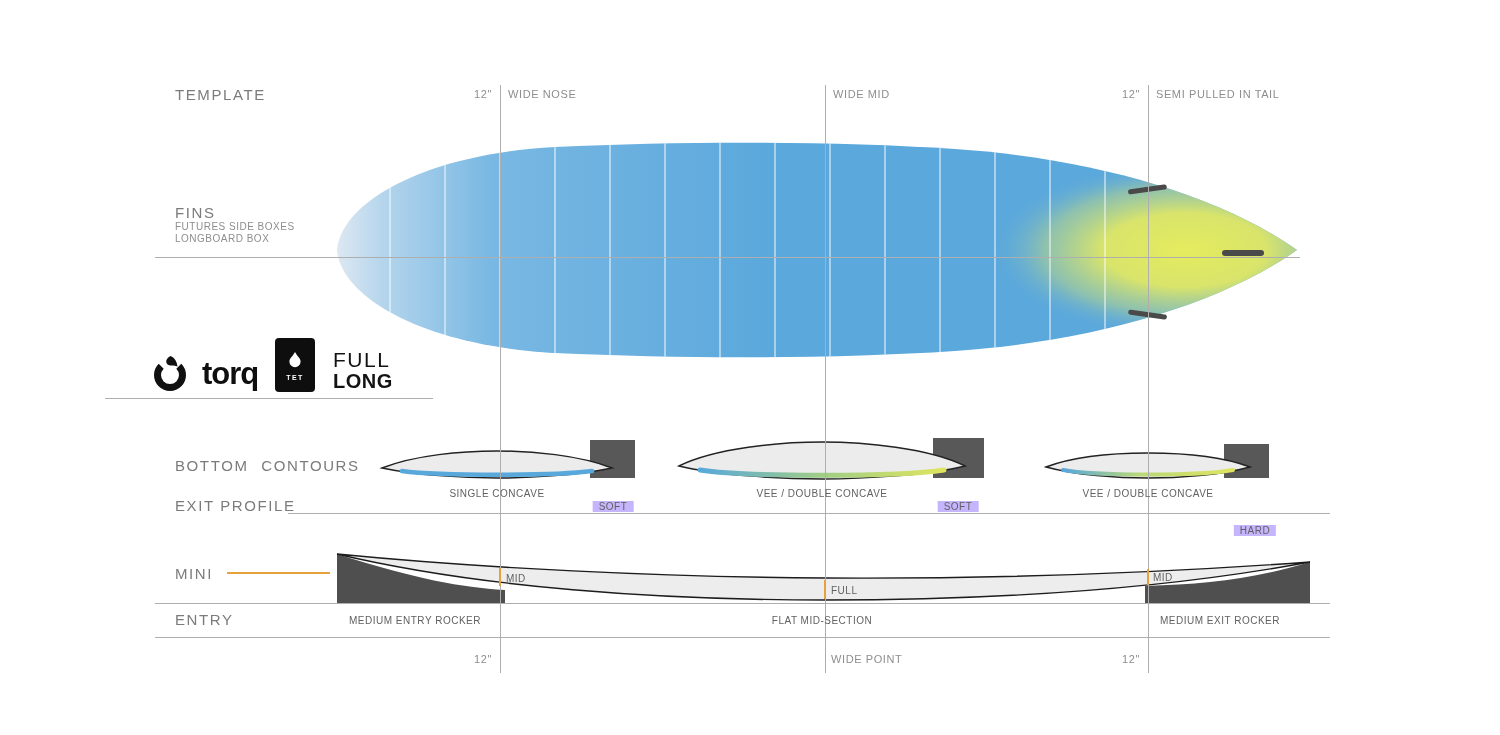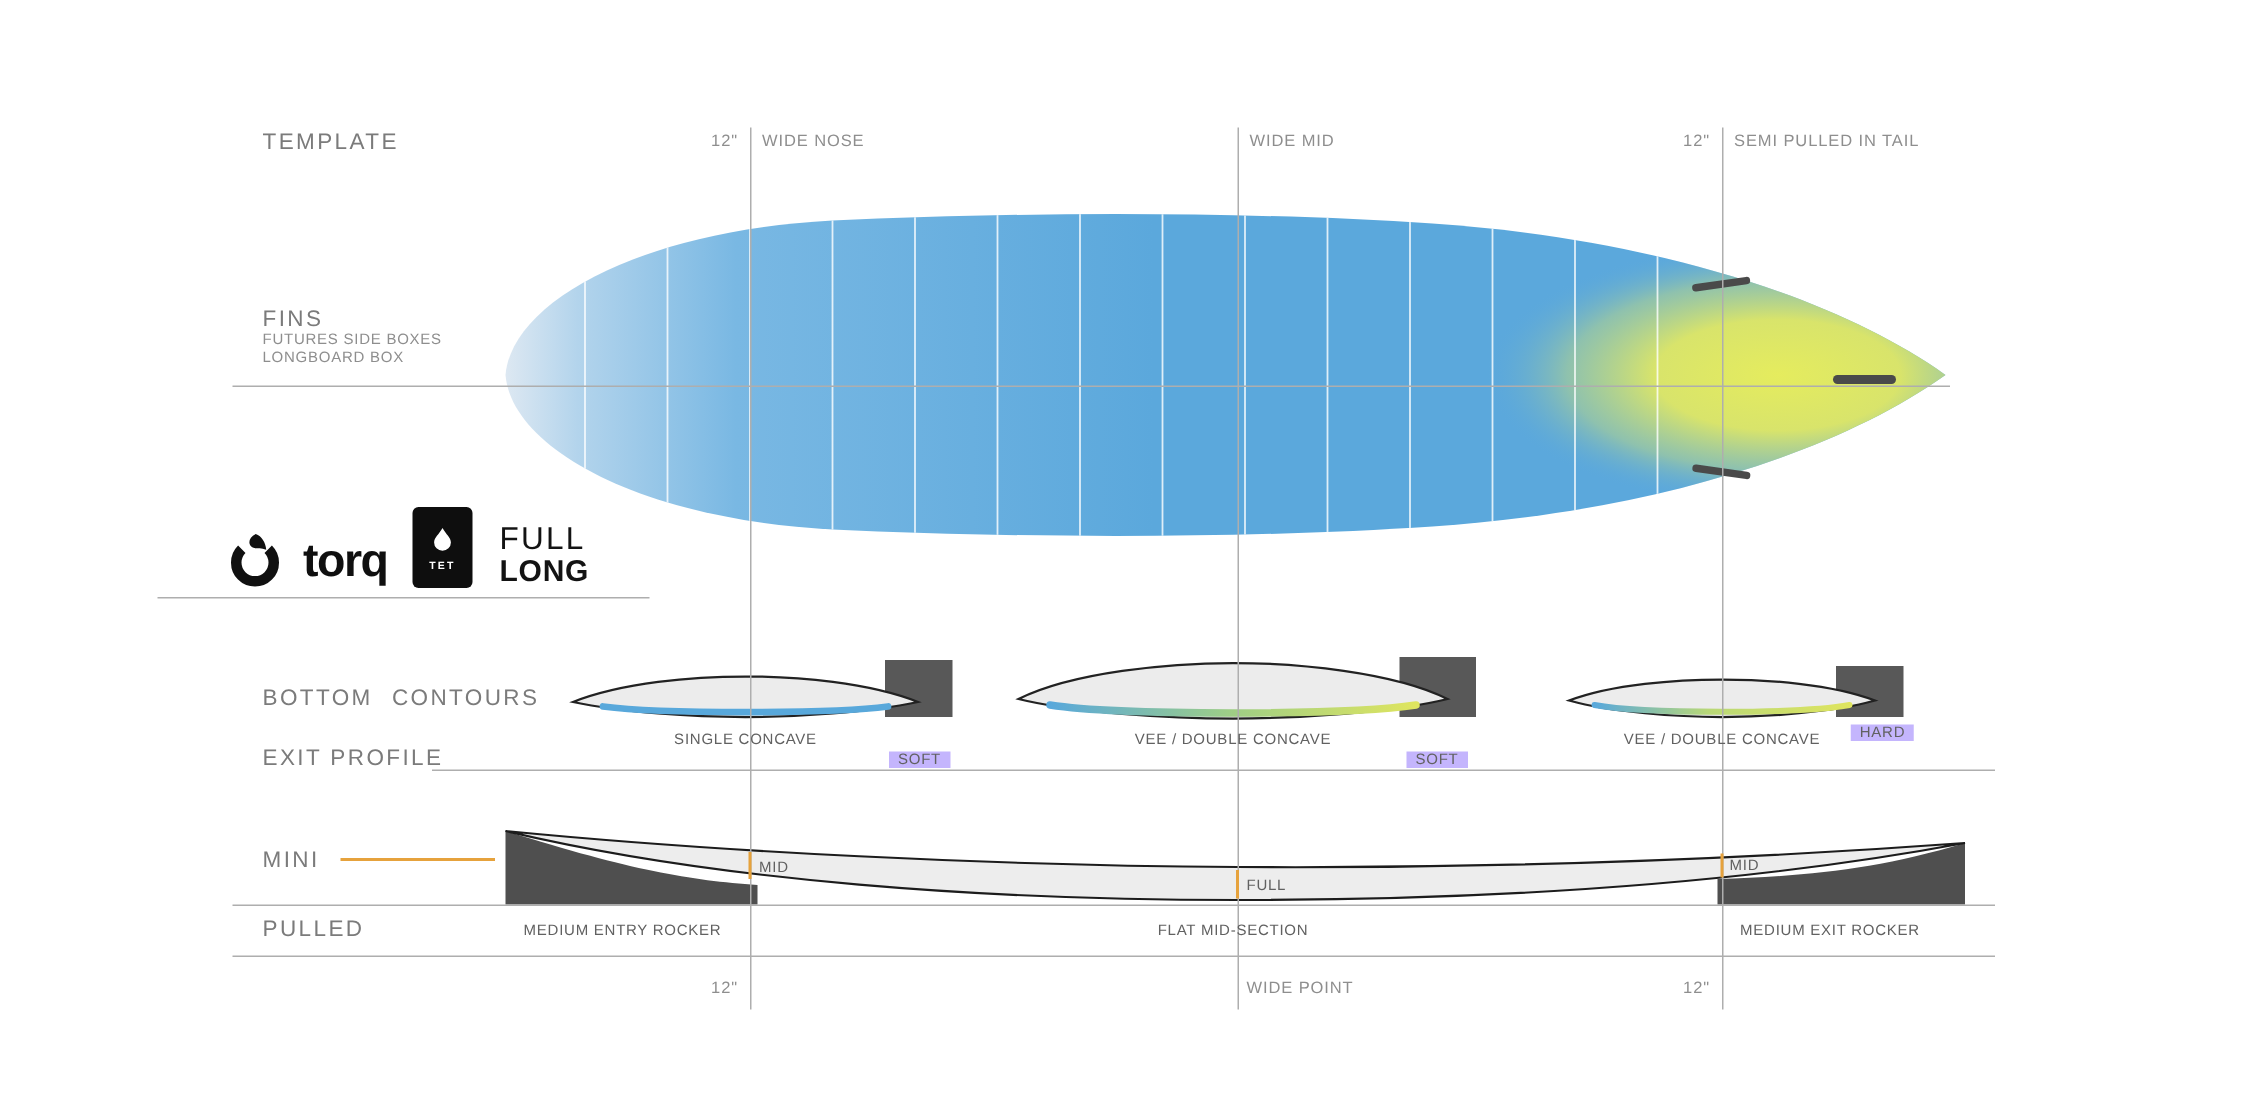--- a/index.html
+++ b/index.html
@@ -150,28 +150,28 @@
   </div>
 
   <div class="side-label wordsp" style="left:175px; top:457px">BOTTOM CONTOURS</div>
   <div class="xs dk ctr" style="left:497px; top:488px">SINGLE CONCAVE</div>
   <div class="xs dk ctr" style="left:822px; top:488px">VEE / DOUBLE CONCAVE</div>
   <div class="xs dk ctr" style="left:1148px; top:488px">VEE / DOUBLE CONCAVE</div>
 
   <div class="side-label" style="left:175px; top:497px">EXIT PROFILE</div>
   <div class="xs dk ctr whitebg" style="left:613px; top:501px">SOFT</div>
   <div class="xs dk ctr whitebg" style="left:958px; top:501px">SOFT</div>
-  <div class="xs dk ctr whitebg" style="left:1255px; top:483px">HARD</div>
+  <div class="xs dk ctr whitebg" style="left:1255px; top:525px">HARD</div>
 
   <div class="side-label" style="left:175px; top:565px">MINI</div>
   <div class="xs dk" style="left:506px; top:573px">MID</div>
   <div class="xs dk" style="left:831px; top:585px">FULL</div>
   <div class="xs dk" style="left:1153px; top:572px">MID</div>
 
-  <div class="side-label" style="left:175px; top:611px">PULLED</div>
+  <div class="side-label" style="left:175px; top:611px">ENTRY</div>
   <div class="xs dk ctr" style="left:415px; top:615px">MEDIUM ENTRY ROCKER</div>
   <div class="xs dk ctr" style="left:822px; top:615px">FLAT MID-SECTION</div>
   <div class="xs dk ctr" style="left:1220px; top:615px">MEDIUM EXIT ROCKER</div>
 
   <div class="sm ralign" style="left:454px; top:653px; width:38px">12"</div>
   <div class="sm" style="left:831px; top:653px">WIDE POINT</div>
   <div class="sm ralign" style="left:1102px; top:653px; width:38px">12"</div>
 
 </div>
 

